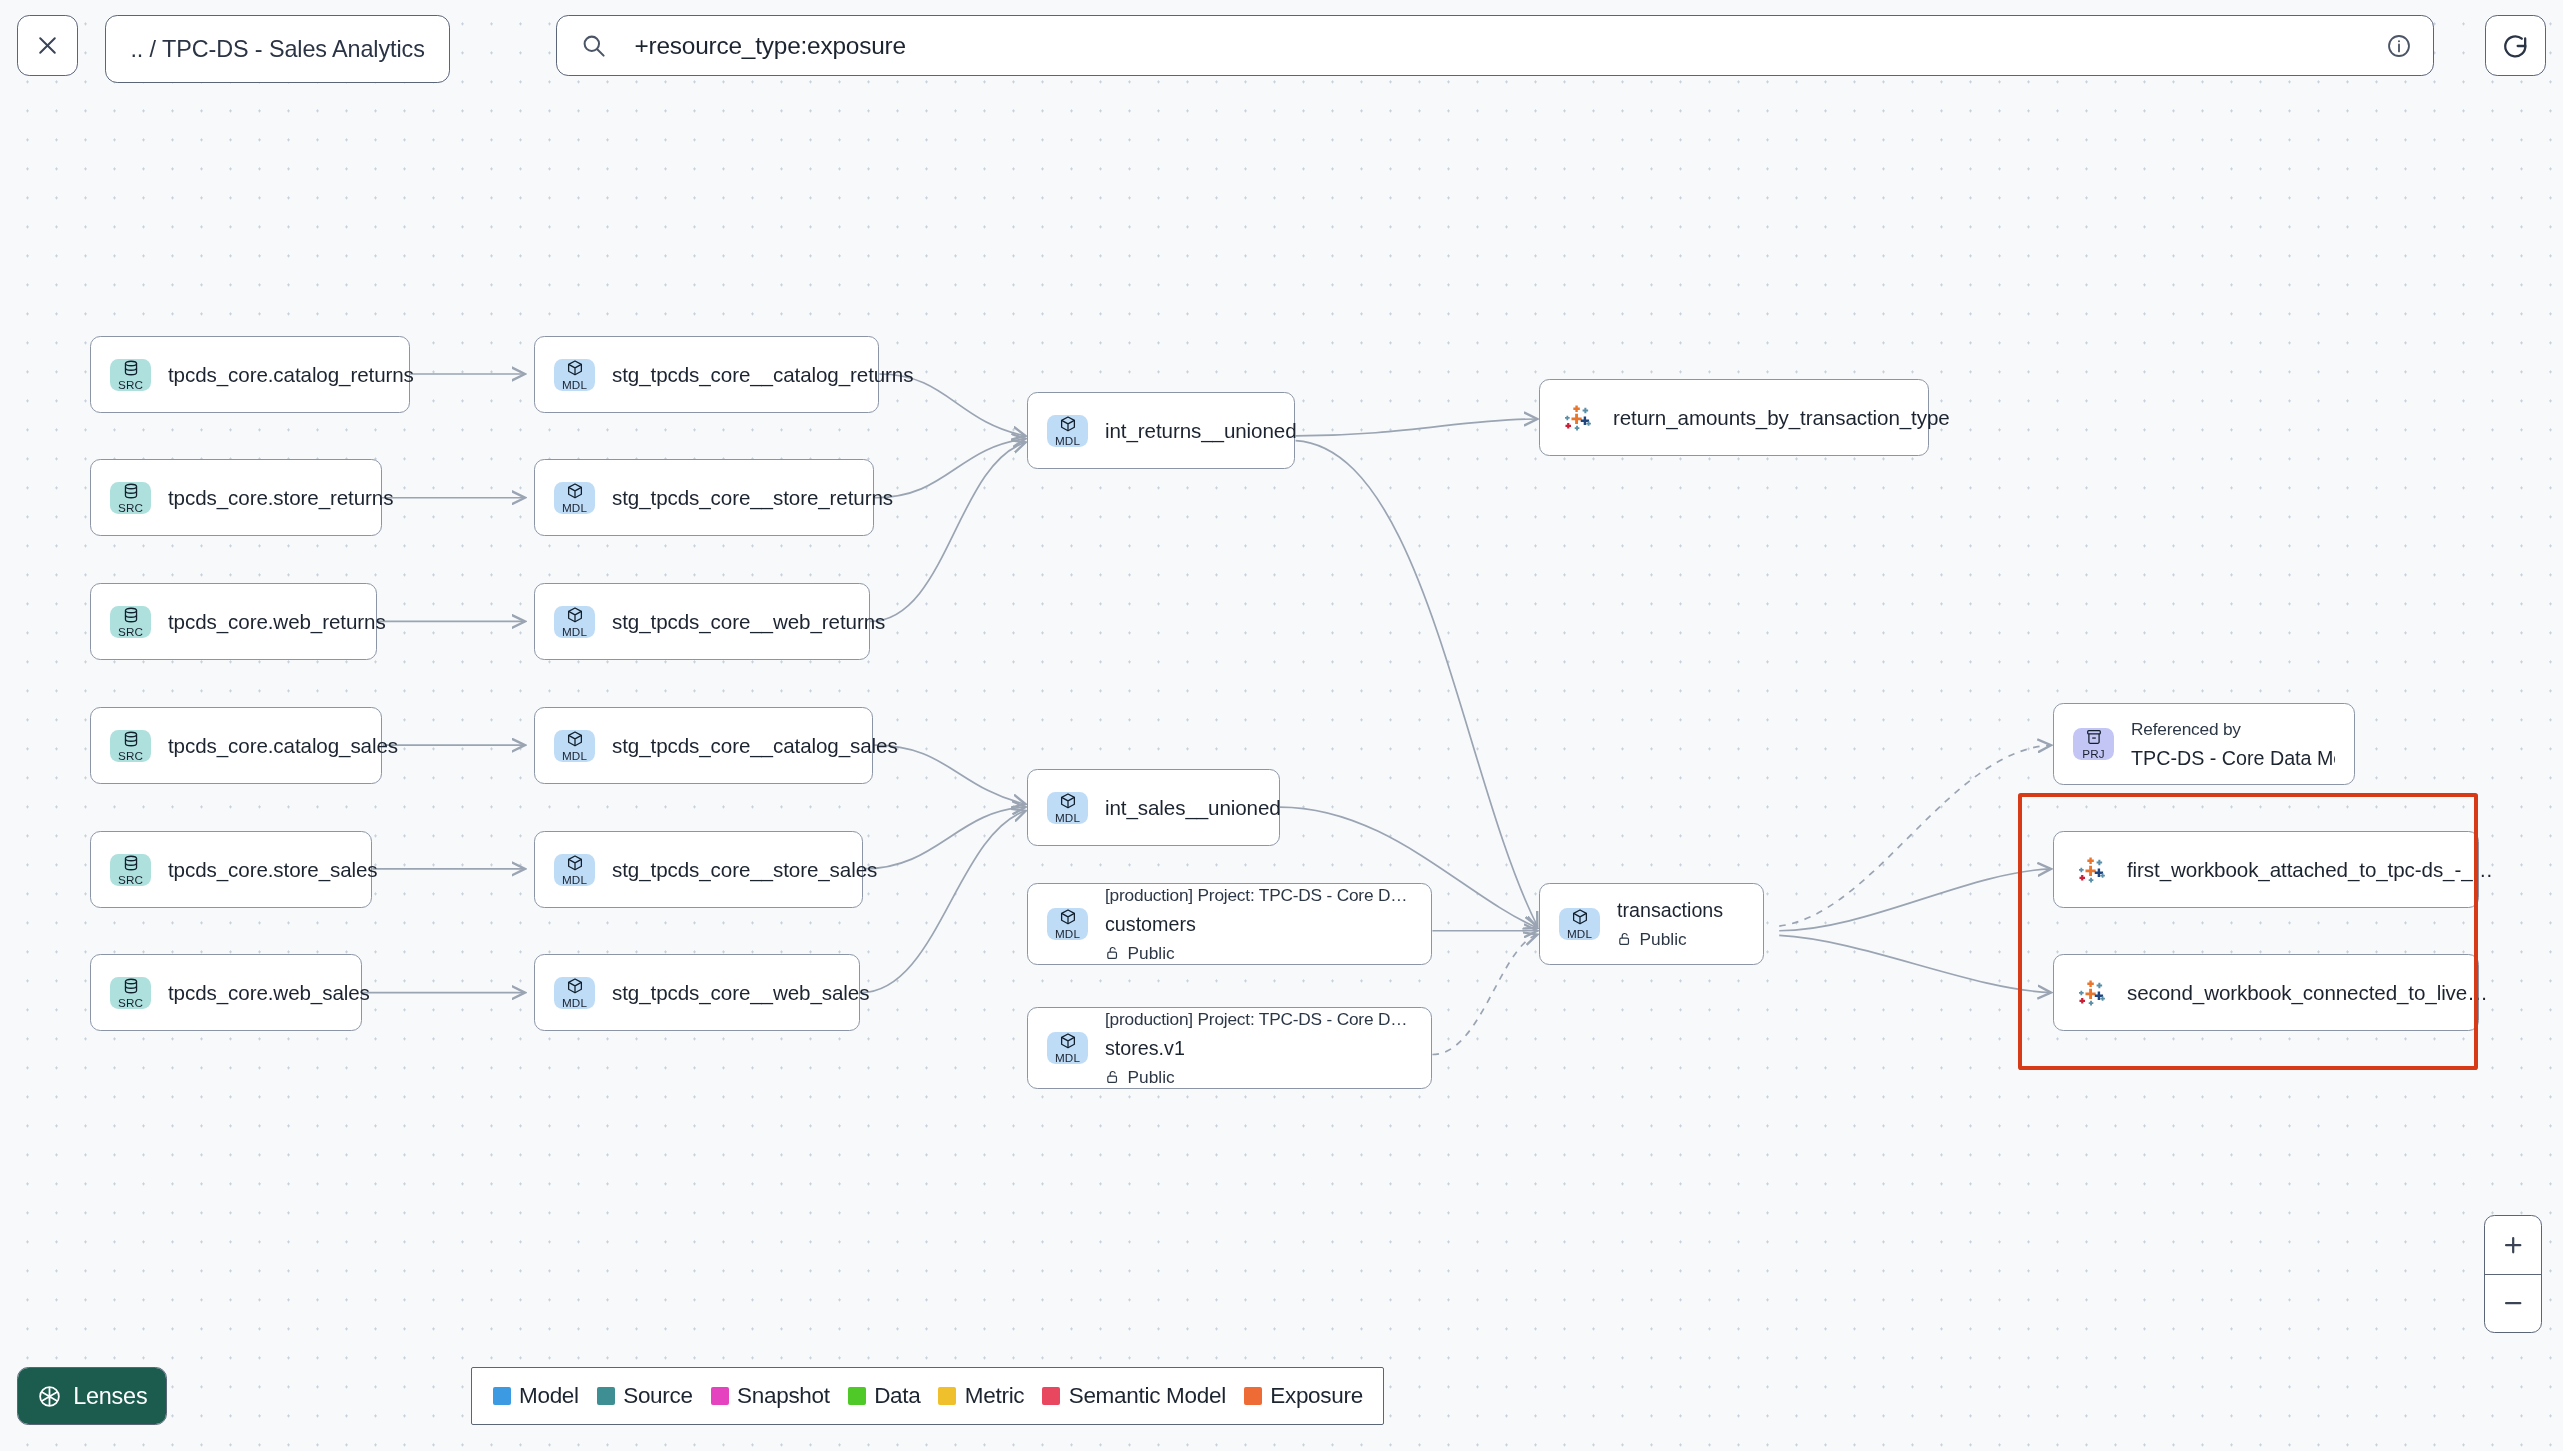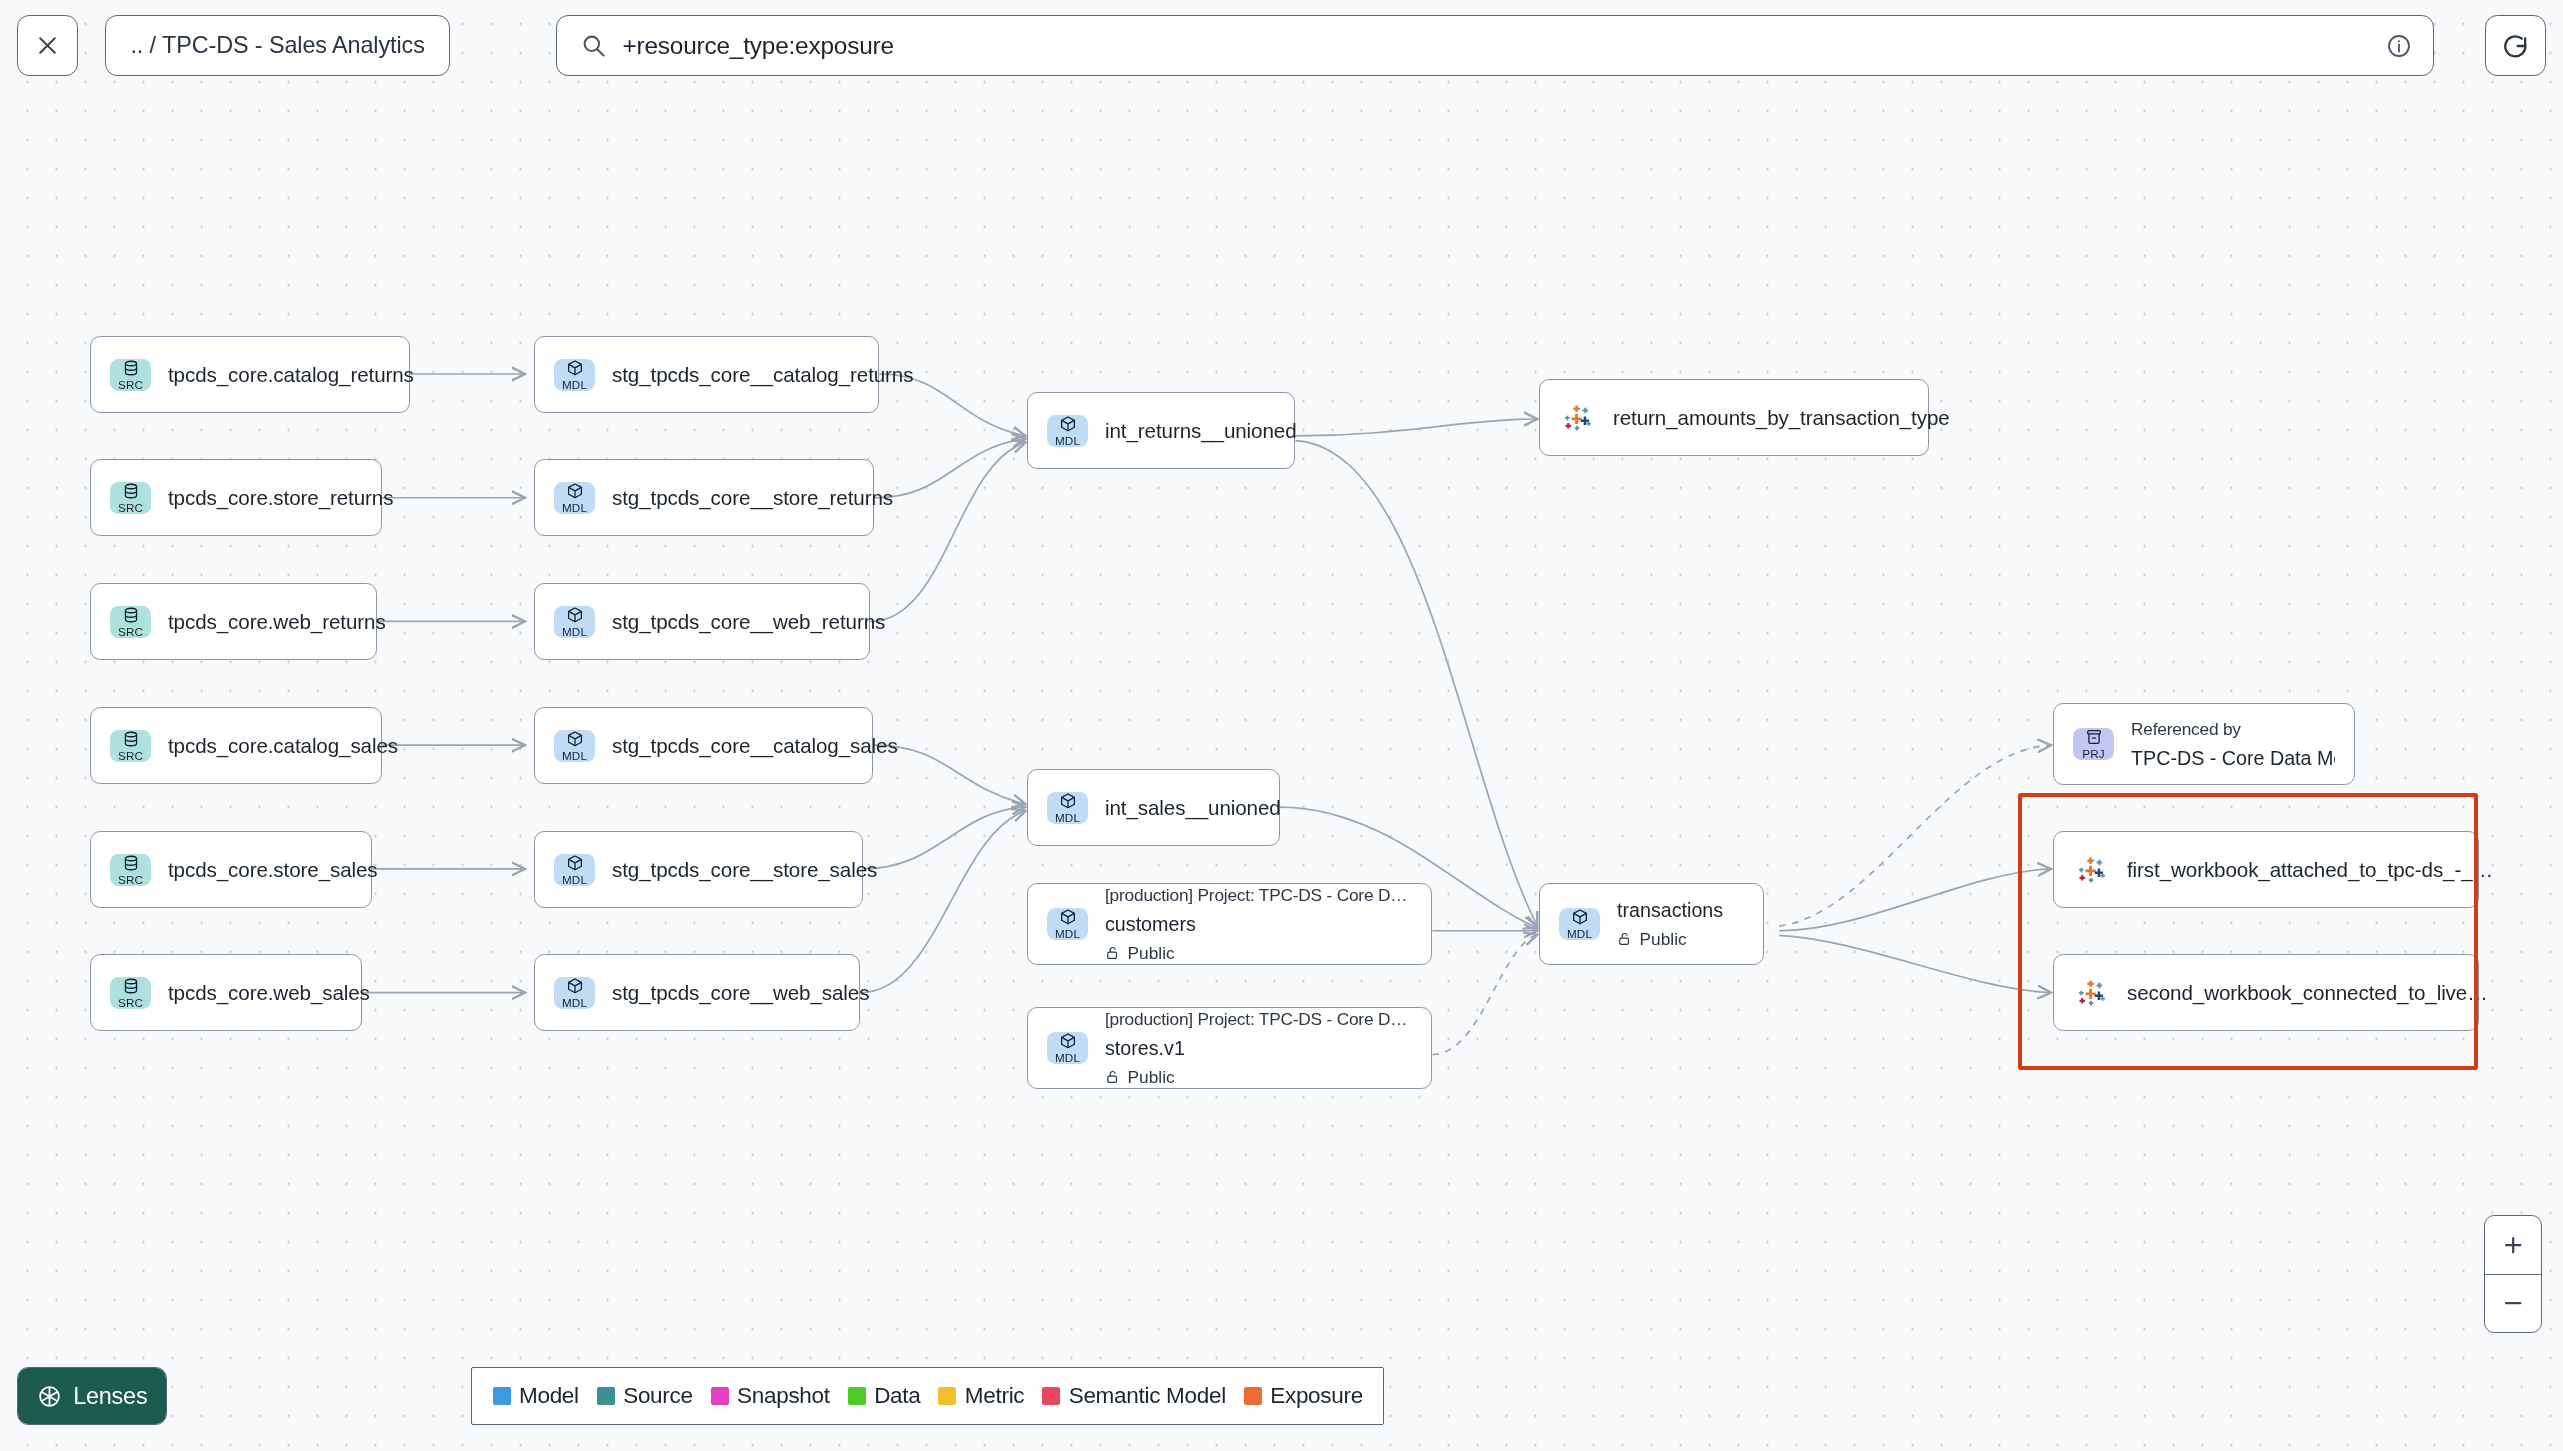--- a/index.html
+++ b/index.html
@@ -38,21 +38,21 @@
     border: 1.5px solid #5b6578;
     border-radius: 12.2px;
     display: flex; align-items: center; justify-content: center;
     cursor: pointer;
   }
   .tb-close svg { width: 25px; height: 25px; }
 
   .tb-breadcrumb {
     position: absolute;
     left: 105px; top: 15px;
-    height: 61px;
+    height: 68px;
     min-width: 328px;
     background: #fff;
     border: 1.5px solid #5b6578;
     border-radius: 12.2px;
     display: flex; align-items: center;
     padding: 0 24.4px;
     font-size: 23.4px;
     color: #2b3445;
     letter-spacing: -0.1px;
     white-space: nowrap;
@@ -62,21 +62,21 @@
   .tb-search {
     position: absolute;
     left: 556px; top: 15px;
     right: 129px;
     height: 61px;
     background: #fff;
     border: 1.5px solid #5b6578;
     border-radius: 12.2px;
     display: flex; align-items: center;
     padding: 0 20.6px 0 22.5px;
-    gap: 16px;
+    gap: 28px;
   }
   .tb-search .s-ico { width: 27px; height: 27px; flex: 0 0 auto; }
   .tb-search input {
     flex: 1 1 auto;
     border: none; outline: none;
     font-family: "Liberation Sans", sans-serif;
     font-size: 24.4px;
     color: #1c2430;
     background: transparent;
     letter-spacing: -0.2px;

